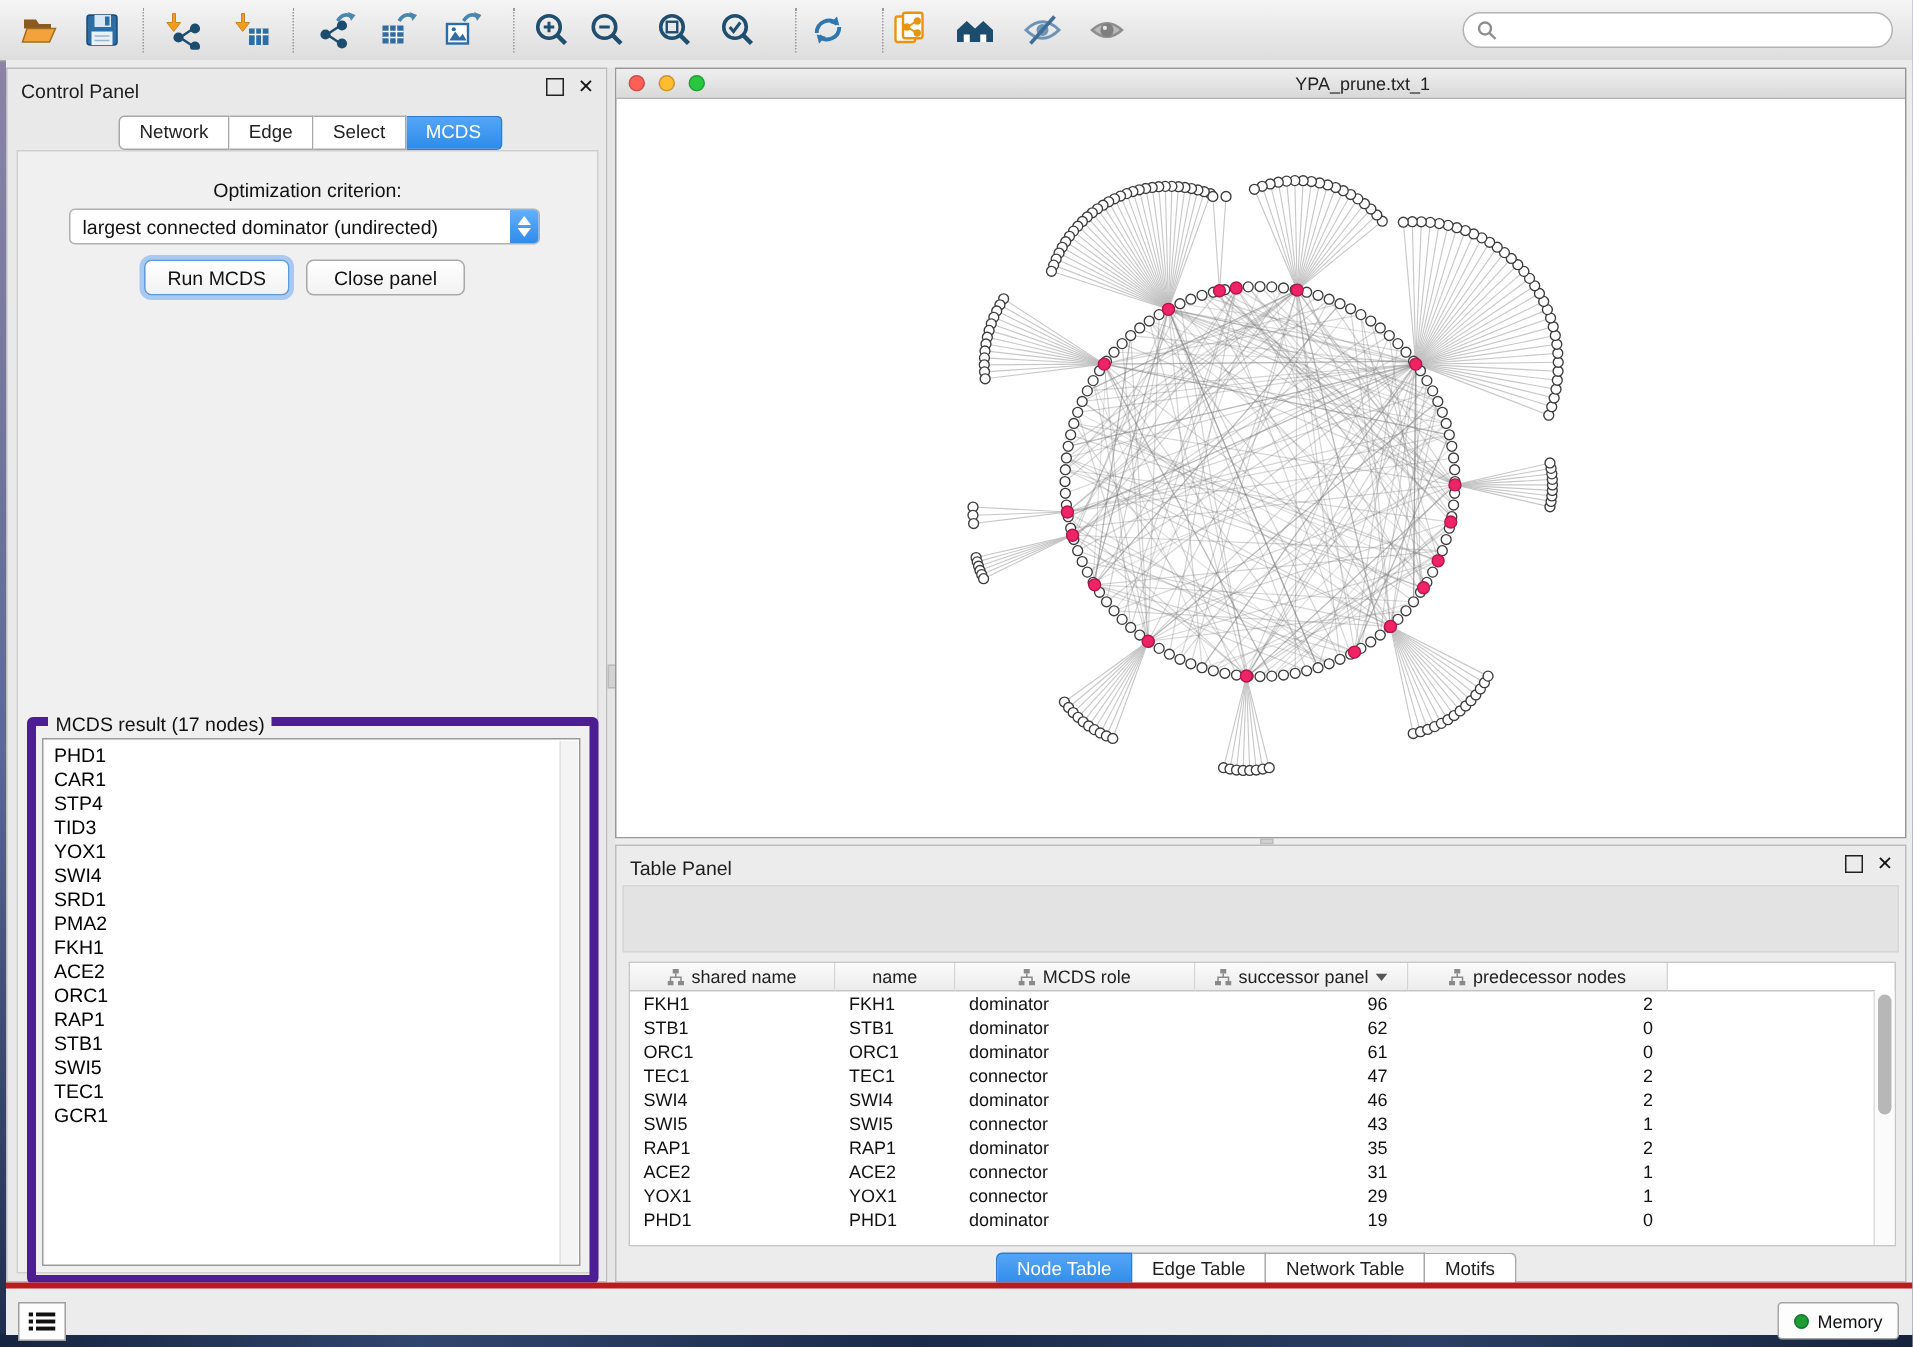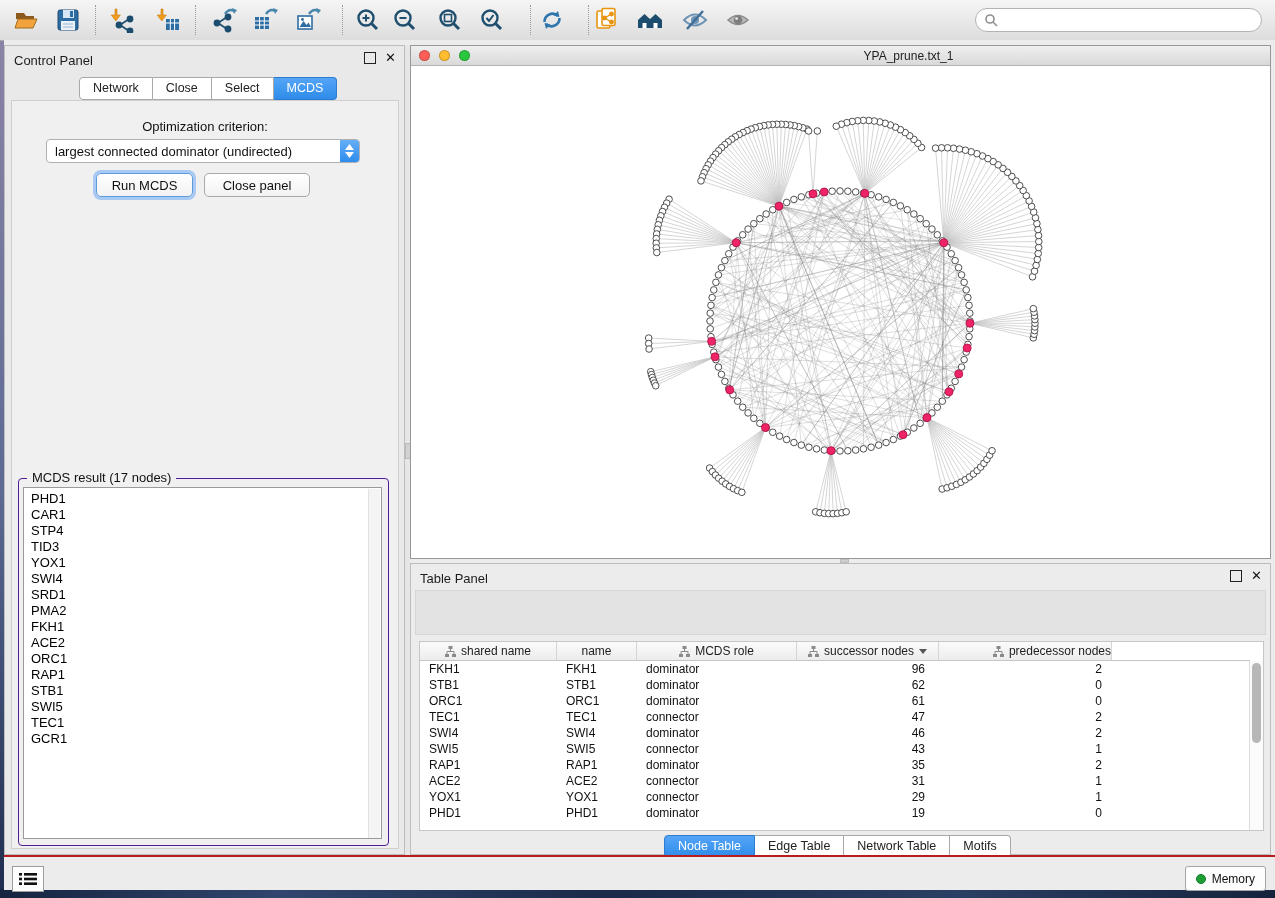--- a/index.html
+++ b/index.html
@@ -39,21 +39,21 @@
   #opt-label{position:absolute;left:0;top:18px;width:100%;text-align:center;font-size:13px;color:#111;}
   #opt-select{position:absolute;left:34px;top:38px;width:314px;height:24px;background:#fff;border:1px solid #b0b0b0;
     border-radius:4px;box-sizing:border-box;display:flex;align-items:center;}
   #opt-select .sel-text{flex:1;font-size:13px;color:#111;padding-left:8px;white-space:nowrap;}
   #opt-stepper{width:19px;height:22px;margin-right:0px;border-radius:0 3px 3px 0;
     background:linear-gradient(#66aef8,#2f8ced);display:flex;flex-direction:column;align-items:center;justify-content:center;gap:2px;}
   .btn{position:absolute;height:24px;background:linear-gradient(#ffffff,#f2f2f2);border:1px solid #a9a9a9;
     border-radius:5px;font-size:13px;color:#111;display:flex;align-items:center;justify-content:center;box-sizing:border-box;}
   #run-btn{left:84px;top:72px;width:97px;box-shadow:0 0 0 3px rgba(110,170,245,.55);border-color:#5f9bd8;}
   #closepanel-btn{left:192px;top:72px;width:106px;}
-  #mcds-group{position:absolute;left:6px;top:377px;width:369px;height:366px;border:1px solid #4c1d95;border-radius:4px;}
+  #mcds-group{position:absolute;left:6px;top:377px;width:369px;height:366px;border:6px solid #4c1d95;border-radius:4px;}
   #mcds-legend{position:absolute;left:8px;top:-9px;background:#f0f0f0;padding:0 5px;font-size:13px;color:#111;}
   #mcds-list{position:absolute;left:4px;top:8px;width:359px;height:352px;background:#fff;border:1px solid #9a9a9a;
     box-sizing:border-box;font-size:13px;line-height:16px;padding:3px 0 0 7px;overflow:hidden;}
   #mcds-scroll{position:absolute;right:1px;top:1px;width:11px;height:349px;background:#f4f4f4;border-left:1px solid #e2e2e2;}
   
   #v-split{left:401px;top:5px;width:6px;height:810px;background:#e6e6e6;}
   #v-split .grip{position:absolute;left:0px;top:398px;width:6px;height:16px;background:#d2d2d2;border:1px solid #bbb;box-sizing:border-box;}
   #h-split{left:406px;top:519px;width:861px;height:4px;background:#ececec;}
   #h-split .grip{position:absolute;left:430px;top:0;width:9px;height:4px;background:#cfcfcf;border:1px solid #bdbdbd;box-sizing:border-box;}
   
@@ -74,21 +74,21 @@
     display:flex;align-items:center;justify-content:center;gap:5px;font-size:12px;color:#222;box-sizing:border-box;}
   .tbody{position:absolute;left:0;top:19px;width:830px;}
   .tr{display:flex;height:16px;}
   .td{font-size:12px;color:#111;line-height:16px;box-sizing:border-box;white-space:nowrap;overflow:hidden;}
   .td.txt{padding-left:9px;}
   .td.num{text-align:right;}
   #grid-scroll{position:absolute;right:0;top:19px;width:13px;height:169px;background:#fbfbfb;border-left:1px solid #ddd;}
   #grid-thumb{position:absolute;left:2px;top:2px;width:9px;height:80px;background:#b7b7b7;border-radius:5px;}
   #tp-tabs{position:absolute;left:253px;top:271px;display:flex;}
   
-  #status-bar{left:0;top:815px;width:1271px;height:35px;background:#ececec;border-top:2px solid #b91c1c;box-sizing:border-box;}
+  #status-bar{left:0;top:815px;width:1271px;height:35px;background:#ececec;border-top:4px solid #b91c1c;box-sizing:border-box;}
   #list-btn{position:absolute;left:8px;top:9px;width:30px;height:24px;background:#fdfdfd;border:1px solid #9e9e9e;
     display:flex;align-items:center;justify-content:center;}
   #memory-btn{position:absolute;right:9px;top:9px;height:23px;background:#fdfdfd;border:1px solid #a5a5a5;border-radius:3px;
     display:flex;align-items:center;gap:6px;padding:0 10px;font-size:12px;color:#111;}
   #memory-dot{width:10px;height:10px;border-radius:50%;background:#1d9e35;border:1px solid #10772a;box-sizing:border-box;}
 </style>
 </head>
 <body>
 
 <div id="toolbar" class="abs">
@@ -259,21 +259,21 @@
 <div id="main" class="abs">
 
   <div id="control-panel" class="abs">
     <div class="panel-title">Control Panel</div>
     <div class="win-btns">
       <span class="float-glyph"></span>
       <span class="close-glyph">✕</span>
     </div>
     <div id="cp-tabs">
       <div class="seg-tab">Network</div>
-      <div class="seg-tab">Close</div>
+      <div class="seg-tab">Edge</div>
       <div class="seg-tab">Select</div>
       <div class="seg-tab active">MCDS</div>
     </div>
     <div id="cp-content">
       <div id="opt-label">Optimization criterion:</div>
       <div id="opt-select">
         <span class="sel-text">largest connected dominator (undirected)</span>
         <span id="opt-stepper">
           <svg width="9" height="6" viewBox="0 0 9 6">
               <path d="M0 6l4.5-6L9 6z" fill="#fff"></path>
@@ -1050,26 +1050,26 @@
           </div>
           <div class="th" style="width: 142px;">
             <svg width="11" height="11" viewBox="0 0 11 11">
               <g fill="#8a8a8a">
                 <rect x="3.5" y="0" width="4" height="3"></rect>
                 <rect x="0" y="8" width="4" height="3"></rect>
                 <rect x="7" y="8" width="4" height="3"></rect>
               </g>
               <path d="M5.5 3v2.5M2 8V5.5h7V8" fill="none" stroke="#8a8a8a"></path>
             </svg>
-            <span>successor nodes</span>
+            <span>successor panel</span>
             <svg width="8" height="5" viewBox="0 0 8 5">
               <path d="M0 0l4 5 4-5z" fill="#555"></path>
             </svg>
           </div>
-          <div class="th" style="width: 173px; justify-content: flex-end;">
+          <div class="th" style="width: 173px;">
             <svg width="11" height="11" viewBox="0 0 11 11">
               <g fill="#8a8a8a">
                 <rect x="3.5" y="0" width="4" height="3"></rect>
                 <rect x="0" y="8" width="4" height="3"></rect>
                 <rect x="7" y="8" width="4" height="3"></rect>
               </g>
               <path d="M5.5 3v2.5M2 8V5.5h7V8" fill="none" stroke="#8a8a8a"></path>
             </svg>
             <span>predecessor nodes</span>
           </div>

